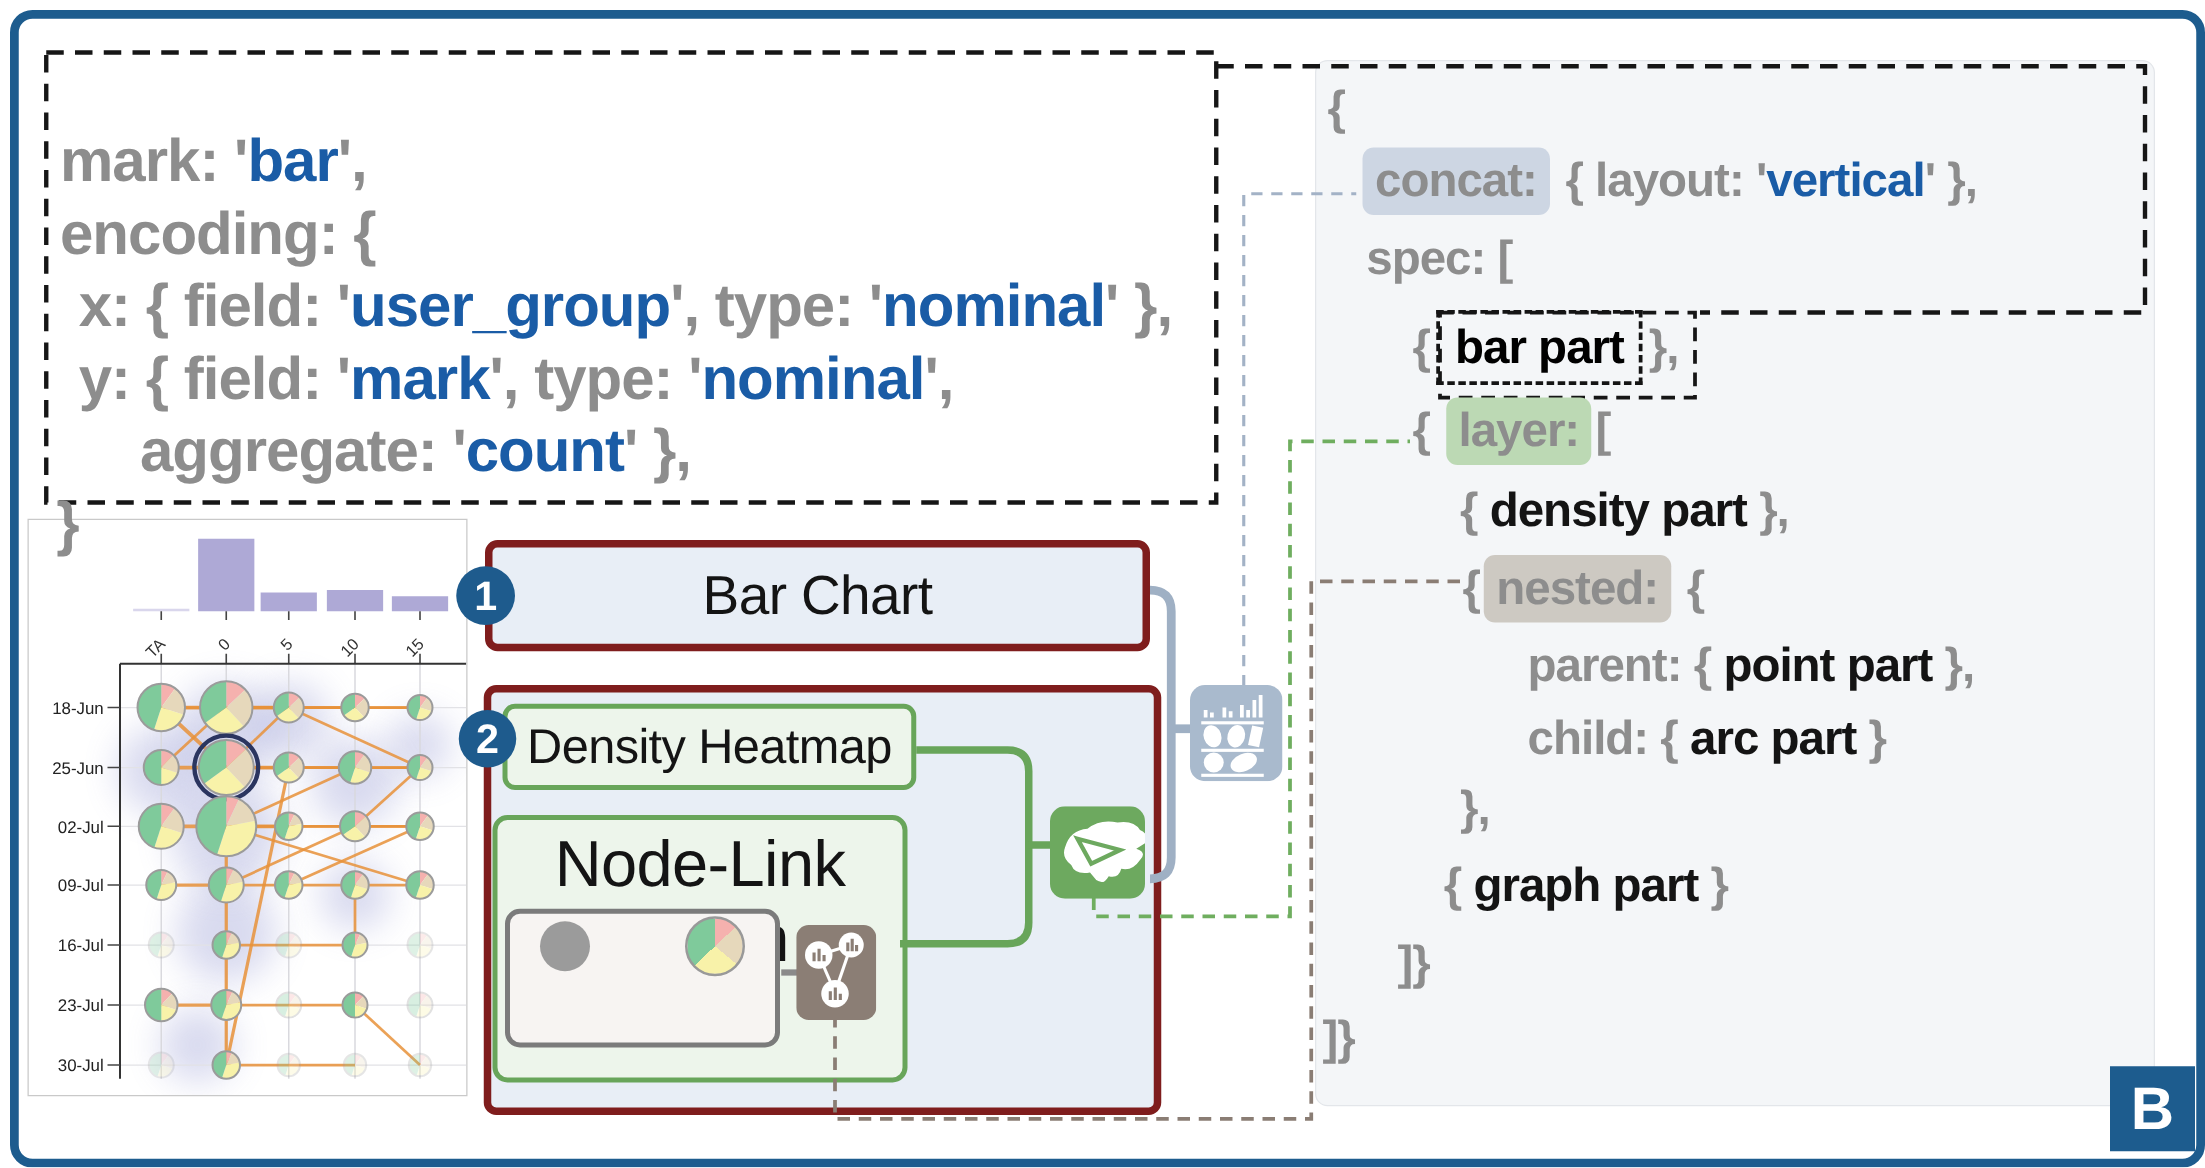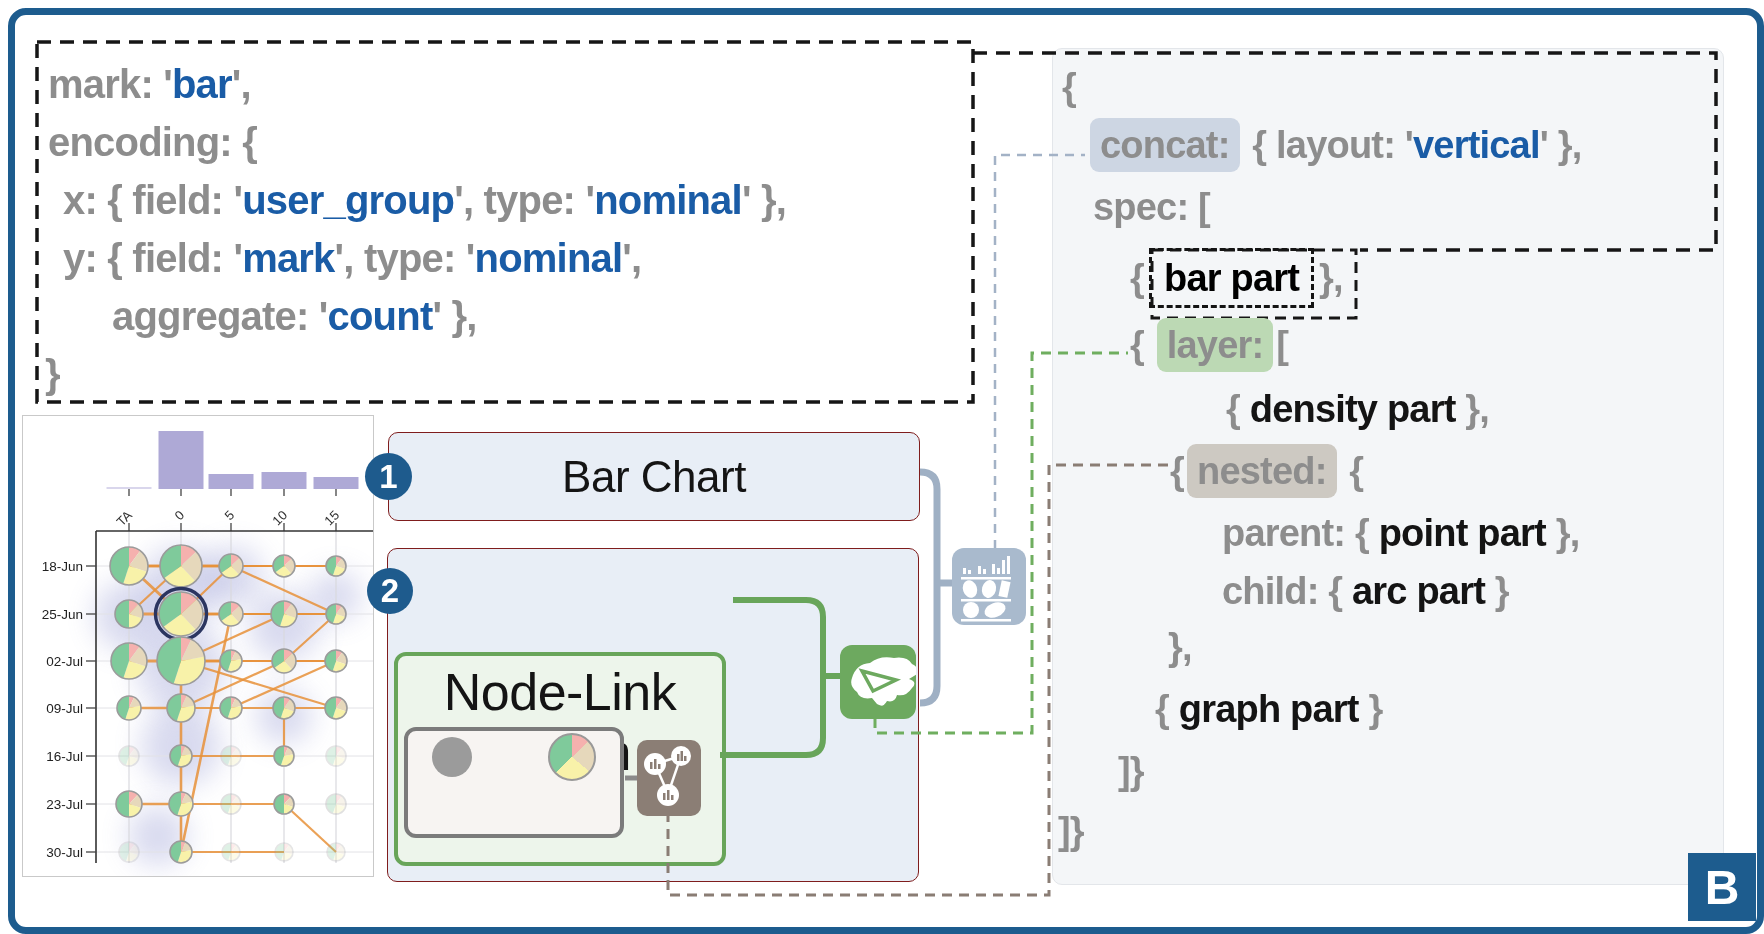--- a/index.html
+++ b/index.html
@@ -2,30 +2,30 @@
 <html><head>
 <meta charset="utf-8">
 <style>
   html,body{margin:0;padding:0;background:#ffffff;}
   #stage{position:relative;width:1764px;height:934px;background:#ffffff;overflow:hidden;
          font-family:"Liberation Sans",sans-serif;}
   .abs{position:absolute;}
   #frame{left:8px;top:8px;width:1742px;height:912px;border:7px solid #1d5c8e;border-radius:18px;background:#ffffff;}
   #spec-panel{left:1052px;top:48px;width:670px;height:835px;background:#f4f6f8;border:1px solid #e3e6ea;border-radius:10px;}
   .code-line{position:absolute;white-space:nowrap;font-weight:bold;letter-spacing:-0.8px;}
-  #left-code .code-line{font-size:40px;line-height:52px;}
+  #left-code .code-line{font-size:48px;line-height:52px;margin-top:46px;}
   #right-code .code-line{font-size:38px;line-height:50px;}
   .g{color:#8d8d8d;} .b{color:#1a5ca6;} .k{color:#141414;}
   .pill{display:inline-block;border-radius:9px;padding:2px 10px;margin:0 3px;}
   .hlc{background:#cdd6e3;color:#8d8d8d;}
   .hll{background:#bcd9b4;color:#8d8d8d;text-align:center;}
   .hln{background:#cdc9c2;color:#8d8d8d;}
   .boxdash{display:inline-block;border:3px dashed #141414;padding:2px 12px;margin:0 5px;color:#000000;}
   .flowbox{border-radius:10px;box-sizing:border-box;display:flex;align-items:center;justify-content:center;}
-  .bluebox{background:#e8eef6;border:1px solid #7f1d1d;}
+  .bluebox{background:#e8eef6;border:6px solid #7f1d1d;}
   .greenbox{background:#edf5eb;border:4px solid #68a55a;}
   .label{color:#141414;letter-spacing:-0.5px;}
   .badge{border-radius:50%;background:#1e5b8d;color:#ffffff;display:flex;align-items:center;justify-content:center;
          font-weight:bold;font-size:33px;}
   #b-badge{left:1688px;top:853px;width:68px;height:68px;background:#1d5c8e;color:#ffffff;
            display:flex;align-items:center;justify-content:center;font-weight:bold;font-size:48px;}
   #nodepie-shapes{display:flex;align-items:center;justify-content:space-between;}
   .mini-circle{width:40px;height:40px;border-radius:50%;background:#9b9b9b;}
   .mini-pie{width:44px;height:44px;border-radius:50%;border:2px solid #999999;
             background:conic-gradient(#f5b1ae 0 13%,#e6d8bb 13% 36%,#f8f2a9 36% 63%,#7fca9b 63% 100%);}
@@ -395,20 +395,23 @@
         </g>
       </svg>
   </div>
 
   <div class="abs flowbox bluebox" style="left:388px;top:432px;width:532px;height:89px;">
     <span class="label" style="font-size:44px;">Bar Chart</span>
   </div>
 
   <div class="abs bluebox" style="left:387px;top:548px;width:530px;height:332px;border-radius:10px;"></div>
 
+  <div class="abs flowbox greenbox" style="left:402px;top:563px;width:331px;height:69px;">
+    <span class="label" style="font-size:39px;">Density Heatmap</span>
+  </div>
 
   <div class="abs greenbox" style="left:394px;top:652px;width:324px;height:206px;border-radius:12px;">
     <div class="label" style="text-align:center;margin-top:6px;font-size:52px;">Node-Link Graph</div>
   </div>
 
   <div class="abs" style="left:404px;top:727px;width:220px;height:111px;background:#f7f4f2;border:4px solid #7b7b7b;border-radius:12px;box-sizing:border-box;">
     <div id="nodepie-shapes" style="padding:2px 24px 0 24px;">
       <div class="mini-circle"></div>
       <div class="mini-pie"></div>
     </div>
@@ -500,21 +503,21 @@
       <div class="code-line" style="left: 63px; top: 232px;"><span class="g">y: { field: </span><span class="g">'</span><span class="b">mark</span><span class="g">'</span><span class="g">, type: </span><span class="g">'</span><span class="b">nominal</span><span class="g">',</span></div>
       <div class="code-line" style="left: 112px; top: 290px;"><span class="g">aggregate: </span><span class="g">'</span><span class="b">count</span><span class="g">'</span><span class="g"> },</span></div>
       <div class="code-line" style="left: 45px; top: 348px;"><span class="g">}</span></div>
     </div>
   <div id="right-code">
       <div class="code-line" style="left: 1062px; top: 62px;"><span class="g">{</span></div>
       <div class="code-line" style="left: 1087px; top: 118px;"><span class="pill hlc">concat:</span><span class="g"> { layout: </span><span class="g">'</span><span class="b">vertical</span><span class="g">'</span><span class="g"> },</span></div>
       <div class="code-line" style="left: 1093px; top: 182px;"><span class="g">spec: [</span></div>
       <div class="code-line" style="left: 1130px; top: 248px;"><span class="g">{</span><span class="boxdash">bar part</span><span class="g">},</span></div>
       <div class="code-line" style="left: 1130px; top: 318px;"><span class="g">{ </span><span class="pill hll">layer: </span><span class="g">[</span></div>
-      <div class="code-line" style="left: 1226px; top: 384px;"><span class="g">{ </span><span class="k">density part</span><span class="g"> },</span></div>
+      <div class="code-line" style="left: 1168px; top: 384px;"><span class="g">{ </span><span class="k">density part</span><span class="g"> },</span></div>
       <div class="code-line" style="left: 1170px; top: 444px;"><span class="g">{</span><span class="pill hln">nested:</span><span class="g"> {</span></div>
       <div class="code-line" style="left: 1222px; top: 508px;"><span class="g">parent: { </span><span class="k">point part</span><span class="g"> },</span></div>
       <div class="code-line" style="left: 1222px; top: 566px;"><span class="g">child: { </span><span class="k">arc part</span><span class="g"> }</span></div>
       <div class="code-line" style="left: 1168px; top: 622px;"><span class="g">},</span></div>
       <div class="code-line" style="left: 1155px; top: 684px;"><span class="g">{ </span><span class="k">graph part</span><span class="g"> }</span></div>
       <div class="code-line" style="left: 1118px; top: 746px;"><span class="g">]}</span></div>
       <div class="code-line" style="left: 1058px; top: 806px;"><span class="g">]}</span></div>
     </div>
 
   <div id="b-badge" class="abs">B</div>

